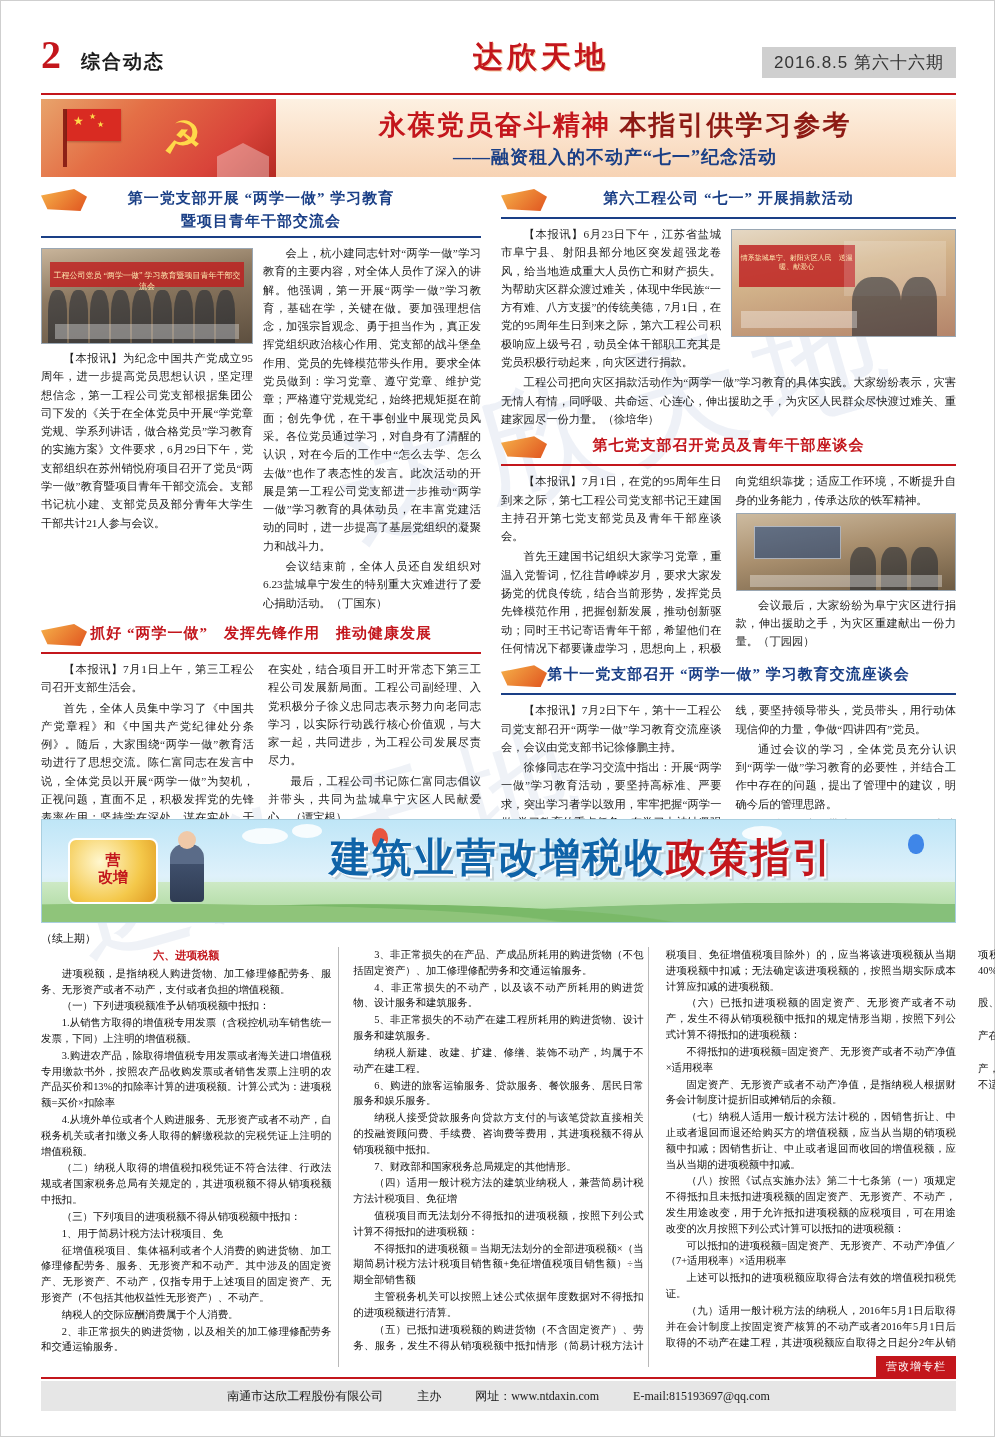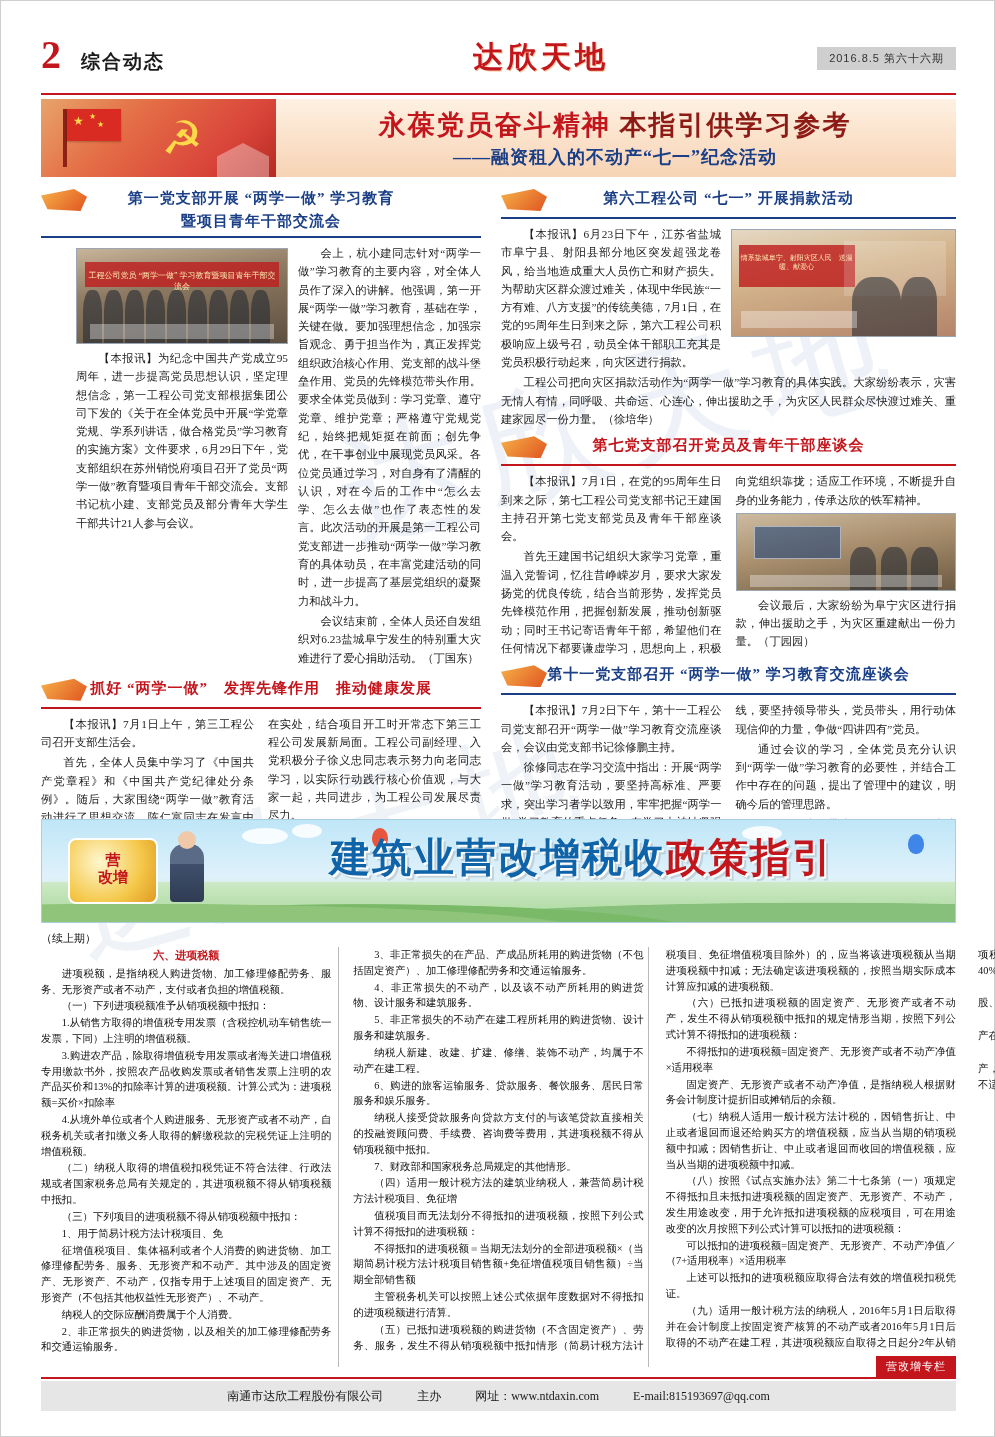--- a/index.html
+++ b/index.html
@@ -38,21 +38,21 @@
     width:240px; text-align:center;
     font-family:"Liberation Serif", serif;
     font-size:30px; font-weight:bold;
     color:#c3161c;
     letter-spacing:4px;
     text-shadow: 1px 1px 0 #f4c7a0;
   }
   .issue-box {
     position:absolute; right:0; top:6px;
     background:#cfcfcf; color:#333;
-    font-size:11px; padding:4px 12px;
+    font-size:17px; padding:4px 12px;
     letter-spacing:1px;
   }
   .masthead-rule {
     position:absolute; left:40px; top:92px; width:915px; height:2px;
     background:#c3161c;
   }
   
   .banner {
     position:absolute; left:40px; top:98px; width:915px; height:78px;
     background: linear-gradient(180deg,#fdf1e2 0%, #fbe3cd 45%, #f7d3b4 100%);
@@ -311,21 +311,21 @@
     <div>
       <div class="art-head">
         <div class="ribbon"></div>
         <div class="art-title">第一党支部开展 “两学一做” 学习教育</div>
         <div class="art-title">暨项目青年干部交流会</div>
       </div>
       <div class="title-rule"></div>
 
       <div class="body-text">
         <div style="overflow:hidden;">
-          <div style="float:left; width:212px; margin-right:10px;margin-left:35px;">
+          <div style="float:left; width:212px; margin-right:10px;">
             <div class="photo group">
               <div class="banner-strip">工程公司党员 “两学一做” 学习教育暨项目青年干部交流会</div>
               <div class="figs">
                 <span style="left:3%"></span>
                   <span style="left:13%"></span>
                   <span style="left:23%"></span>
                 <span style="left:33%"></span>
                   <span style="left:43%"></span>
                   <span style="left:53%"></span>
                 <span style="left:63%"></span>

